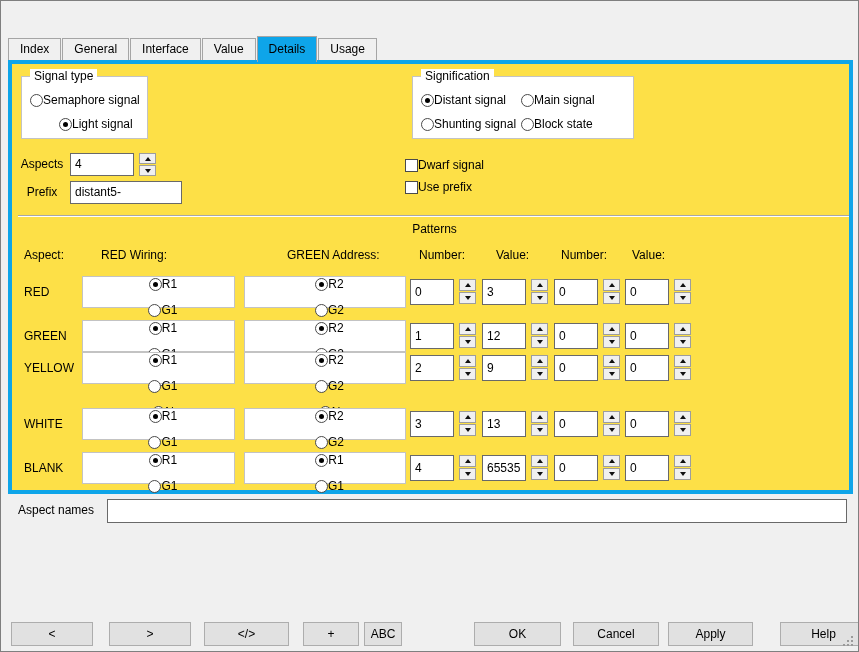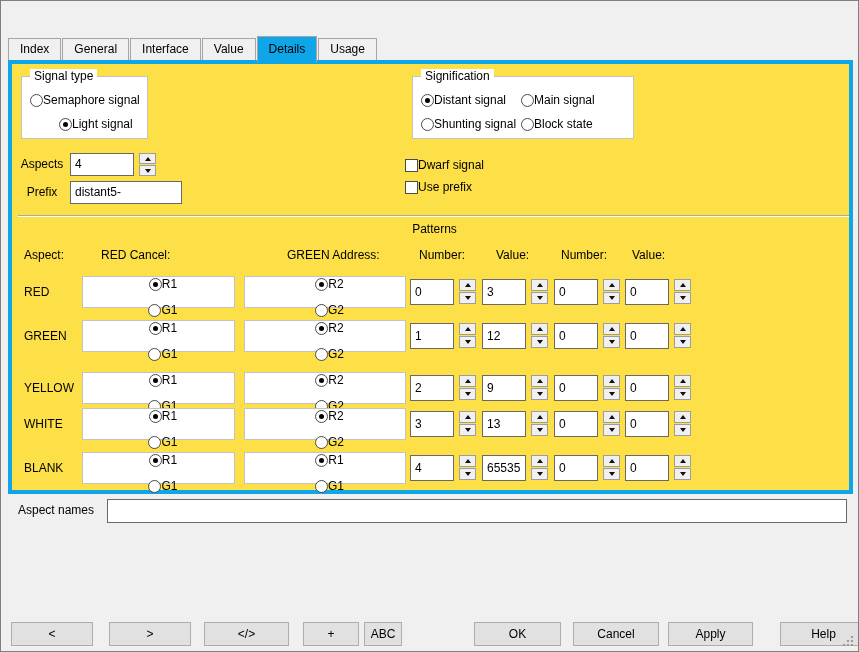--- a/index.html
+++ b/index.html
@@ -139,21 +139,21 @@
     </div>
     <div class="opt" style="position:absolute; left:393px; top:116px;">
       <span class="checkbox"></span>
       <span>Use prefix</span>
     </div>
 
     <div class="divider"></div>
     <div class="patterns-title">Patterns</div>
 
     <span class="colhead" style="left:12px;">Aspect:</span>
-    <span class="colhead" style="left:89px;">RED Cancel:</span>
+    <span class="colhead" style="left:89px;">RED Wiring:</span>
     <span class="colhead" style="left:275px;">GREEN Address:</span>
     <span class="colhead" style="left:407px;">Number:</span>
     <span class="colhead" style="left:484px;">Value:</span>
     <span class="colhead" style="left:549px;">Number:</span>
     <span class="colhead" style="left:620px;">Value:</span>
 
     <div id="rows">
         <div class="prow" style="top: 212px;">
           <span class="aspect">RED</span>
           <div class="groupbox gb1">
@@ -313,21 +313,21 @@
             <div class="spin-btns">
               <span class="sb">
                 <i class="tri-up"></i>
               </span>
               <span class="sb">
                 <i class="tri-down"></i>
               </span>
             </div>
           </div>
         </div>
-        <div class="prow" style="top: 308px;">
+        <div class="prow" style="top: 288px;">
           <span class="aspect">YELLOW</span>
           <div class="groupbox gb1">
             <div class="gb-inner">
               <div class="opt">
                 <span class="radio checked">
                   <span class="dot"></span>
                 </span>
                 <span>R1</span>
               </div>
               <div class="opt">

